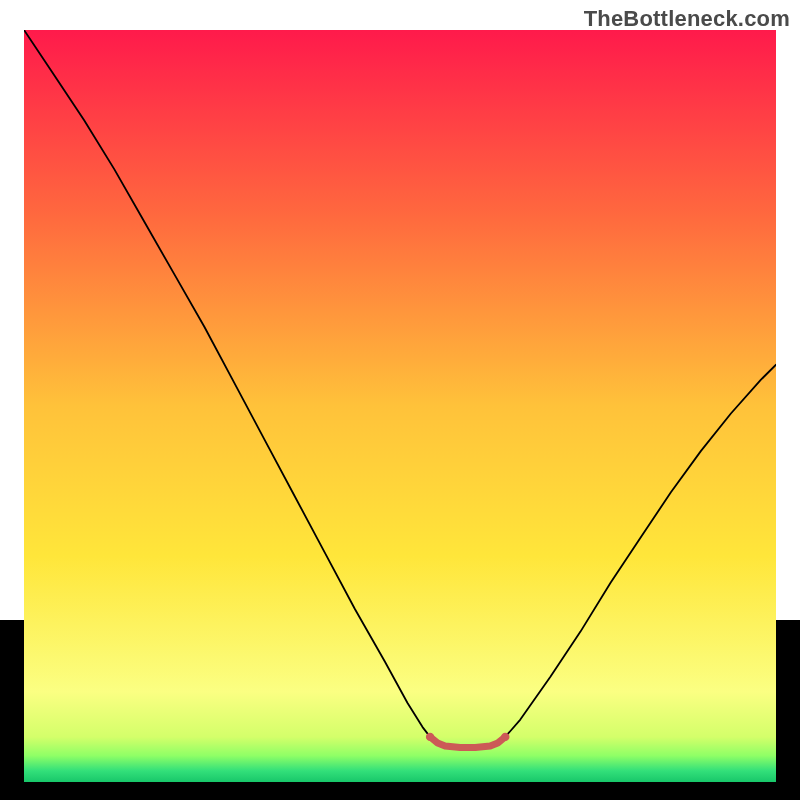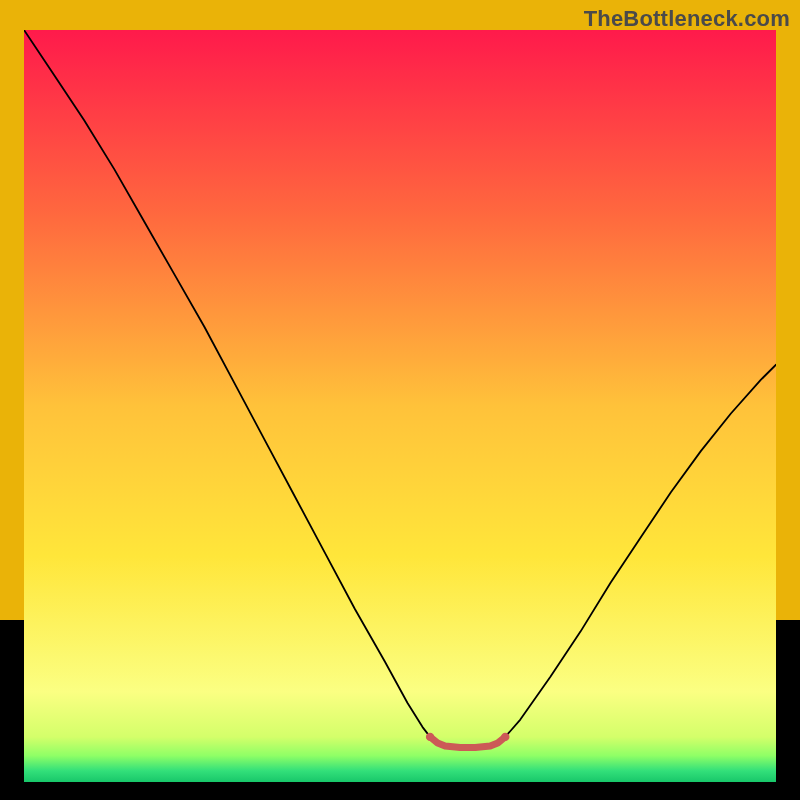--- a/index.html
+++ b/index.html
@@ -10,21 +10,21 @@
     background: #000;
     overflow: hidden;
     font-family: Arial, Helvetica, sans-serif;
   }
   .frame {
     position: absolute;
     top: 0;
     left: 0;
     width: 800px;
     height: 620px;
-    background: #eab308;
+    background: #ffffff;
   }
   .watermark {
     position: absolute;
     top: 6px;
     right: 10px;
     color: #4a4a4a;
     font-size: 22px;
     font-weight: 600;
     letter-spacing: 0.2px;
   }

